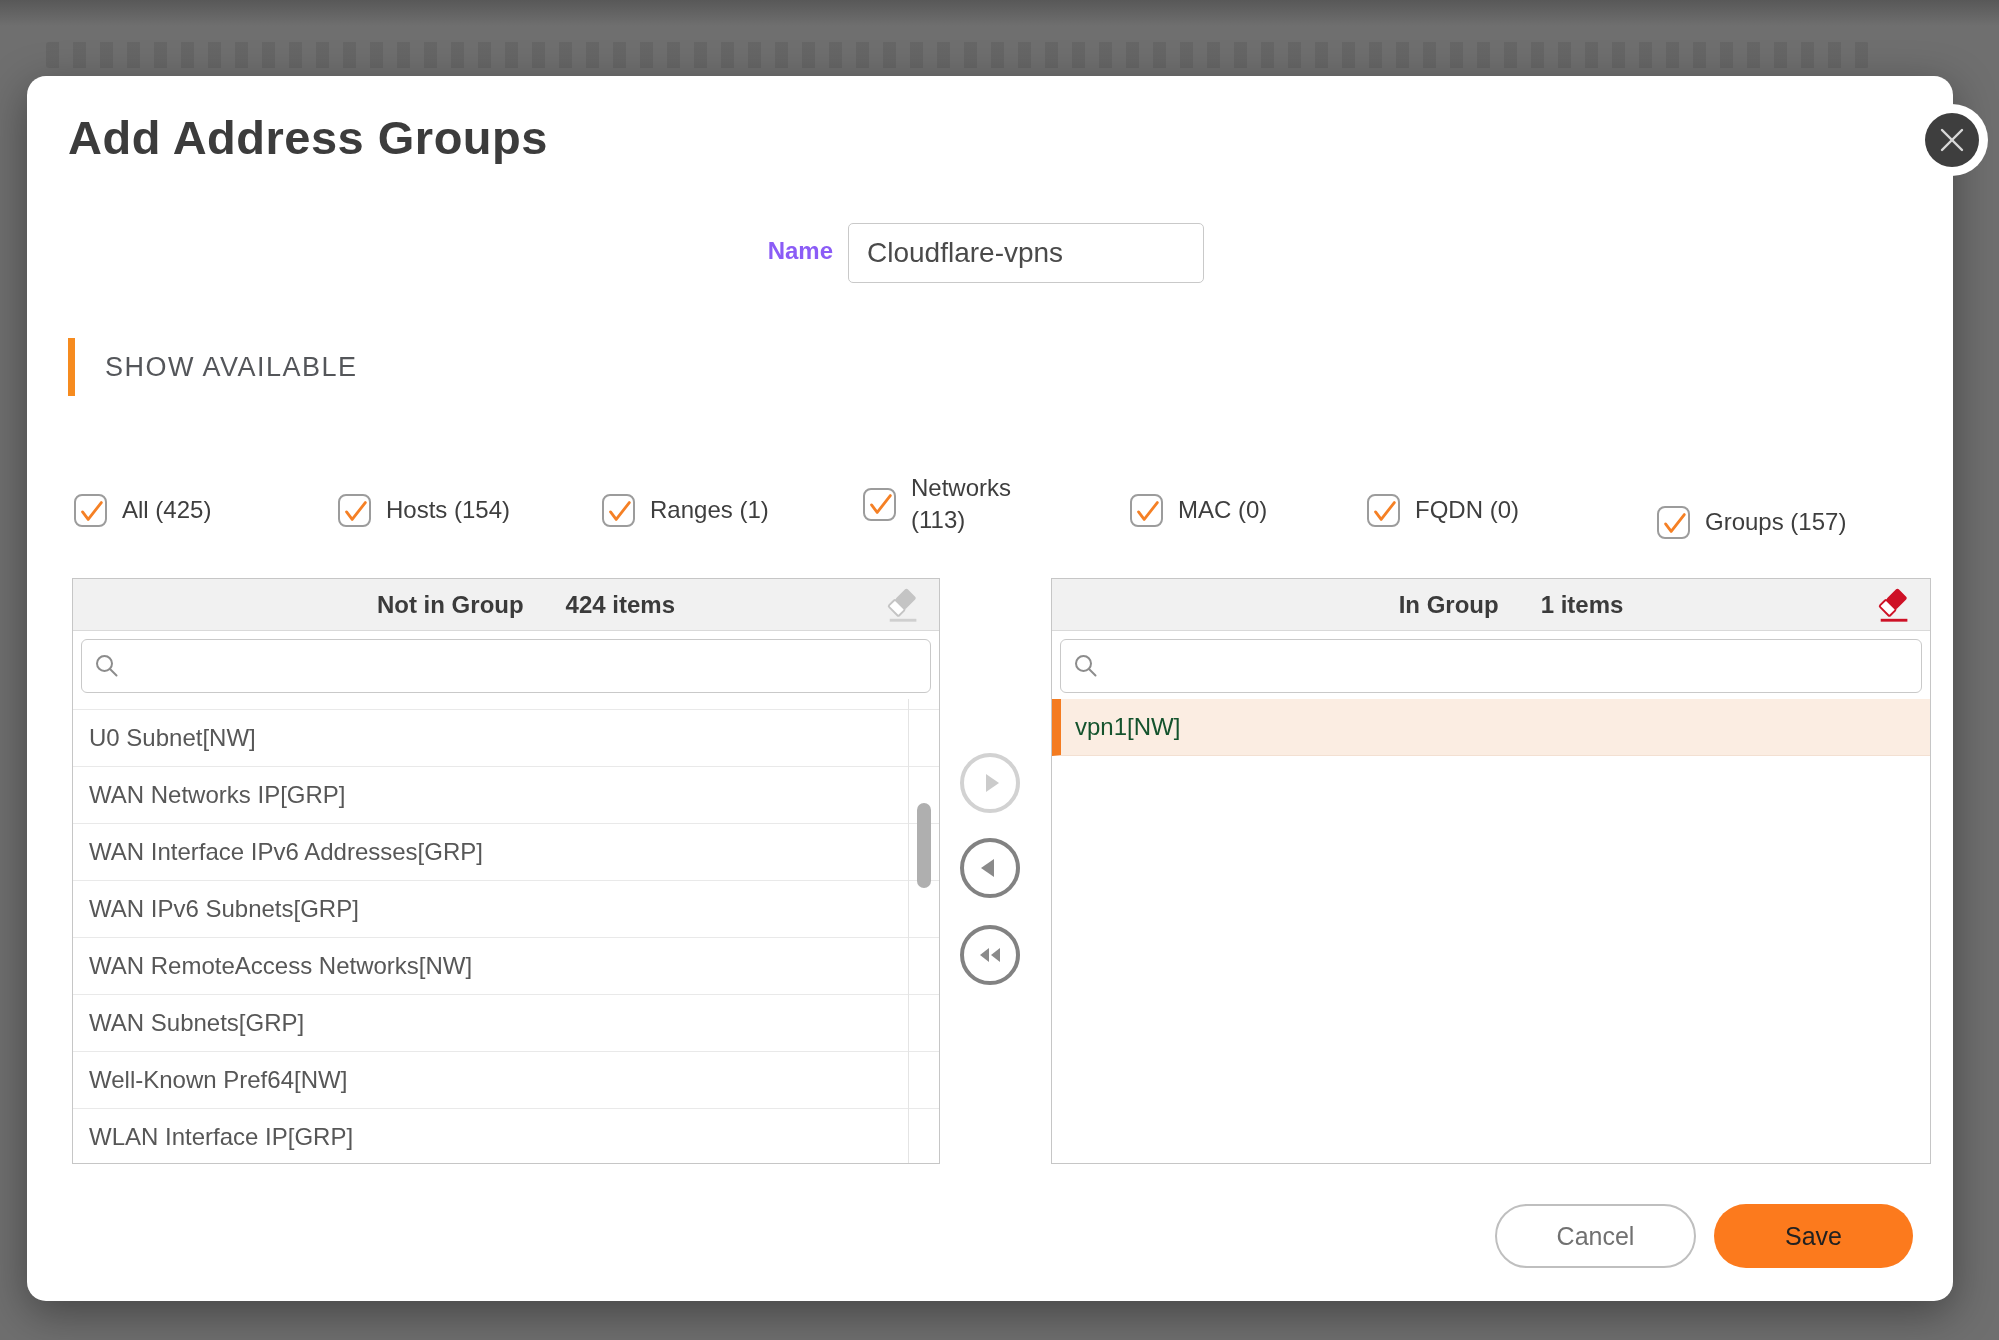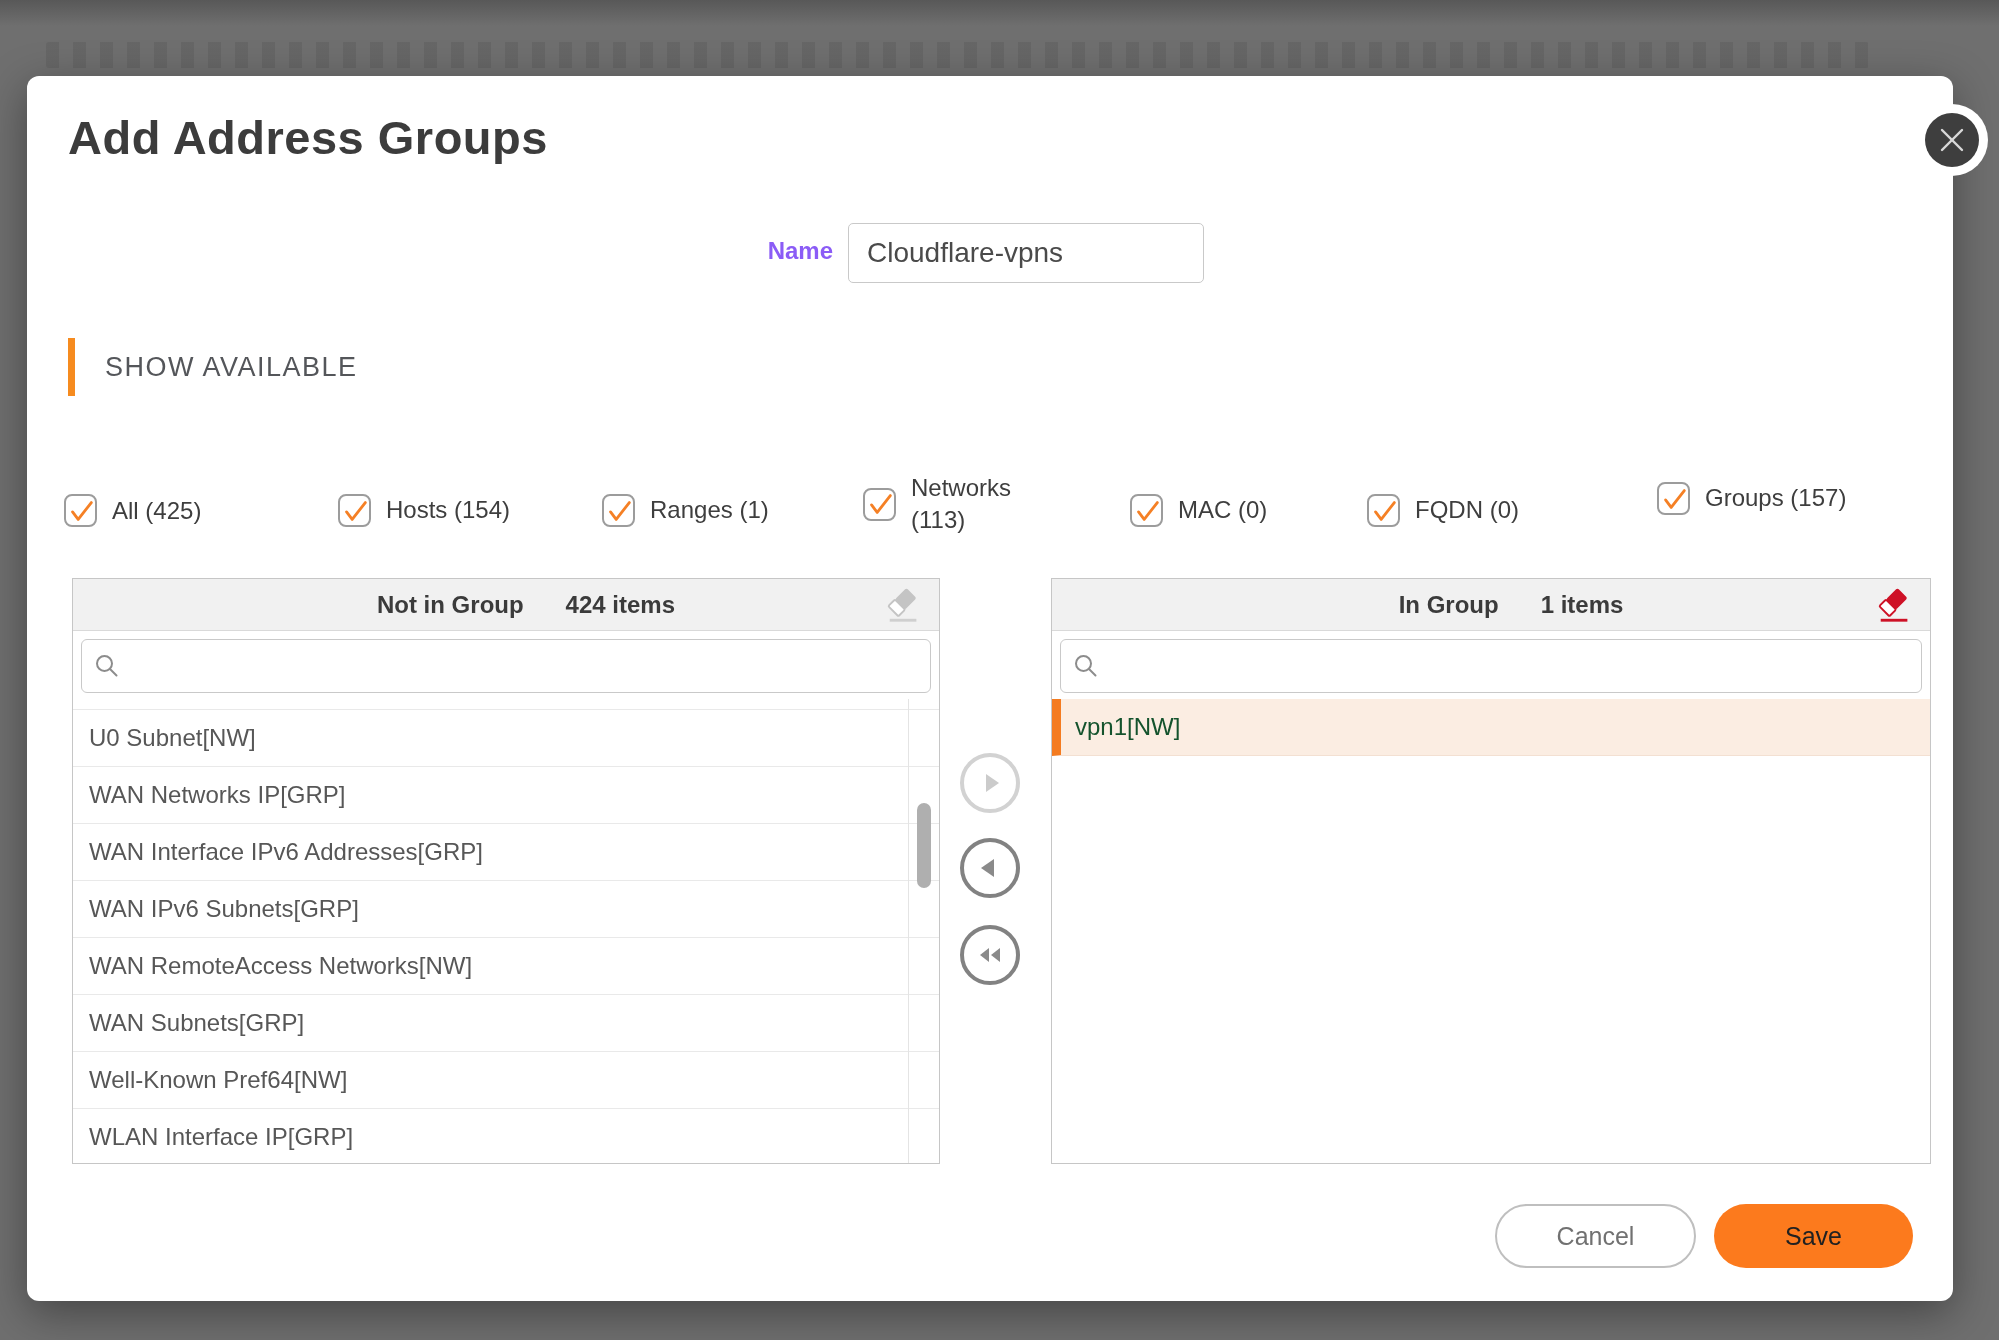--- a/index.html
+++ b/index.html
@@ -12,21 +12,21 @@
   }
   
   .bg-topshade { position:absolute; top:0; left:0; right:0; height:80px;
     background:linear-gradient(#585858, #6F6F6F 26px); }
   .bg-stripes { position:absolute; top:42px; left:46px; right:130px; height:26px;
     background:repeating-linear-gradient(90deg, rgba(0,0,0,0.08) 0 13px, rgba(0,0,0,0) 13px 27px);
     border-radius:3px; }
 
   .modal {
     position:absolute; left:27px; top:76px; width:1926px; height:1225px;
-    background:#ffffff; border-radius:12px;
+    background:#ffffff; border-radius:19px;
     box-shadow:0 12px 44px rgba(0,0,0,0.38);
   }
   .modal-title {
     position:absolute; left:41px; top:34px;
     font-size:47px; font-weight:600; color:#3C3C3C; letter-spacing:0.5px;
   }
   .close-btn {
     position:absolute; right:-26px; top:37px; width:54px; height:54px;
     background:#3E3E3E; border-radius:50%;
     box-shadow:0 0 0 9px #ffffff;
@@ -55,23 +55,23 @@
   
   .filter { position:absolute; display:flex; align-items:center; cursor:pointer; }
   .filter .cb {
     width:33px; height:33px; flex:0 0 33px;
     border:2px solid #9C9C9C; border-radius:8px; background:#fff;
     display:flex; align-items:center; justify-content:center;
   }
   .filter .cb svg { overflow:visible; }
   .filter .lbl { margin-left:15px; font-size:24px; color:#3E3E3E; white-space:nowrap; line-height:1.35; }
   .filter.two-line .lbl { white-space:normal; width:128px; }
-  .f0{left:37px;top:418px;align-items:flex-end;} .f1{left:311px;top:418px;} .f2{left:575px;top:418px;}
+  .f0{left:47px;top:418px;} .f1{left:311px;top:418px;} .f2{left:575px;top:418px;}
   .f3{left:836px;top:396px;} .f4{left:1103px;top:418px;} .f5{left:1296px;top:418px;padding-left:44px;}
-  .f6{left:1630px;top:406px;text-align:right;}
+  .f6{left:1630px;top:430px;text-align:right;}
 
   
   .panel {
     position:absolute; top:502px; height:586px;
     border:1px solid #C6C6C6; background:#fff; overflow:hidden;
   }
   .panel-left  { left:45px;  width:868px; }
   .panel-right { left:1024px; width:880px; }
   .panel-header {
     position:relative; height:52px; background:#F1F1F1; border-bottom:1px solid #D9D9D9;

